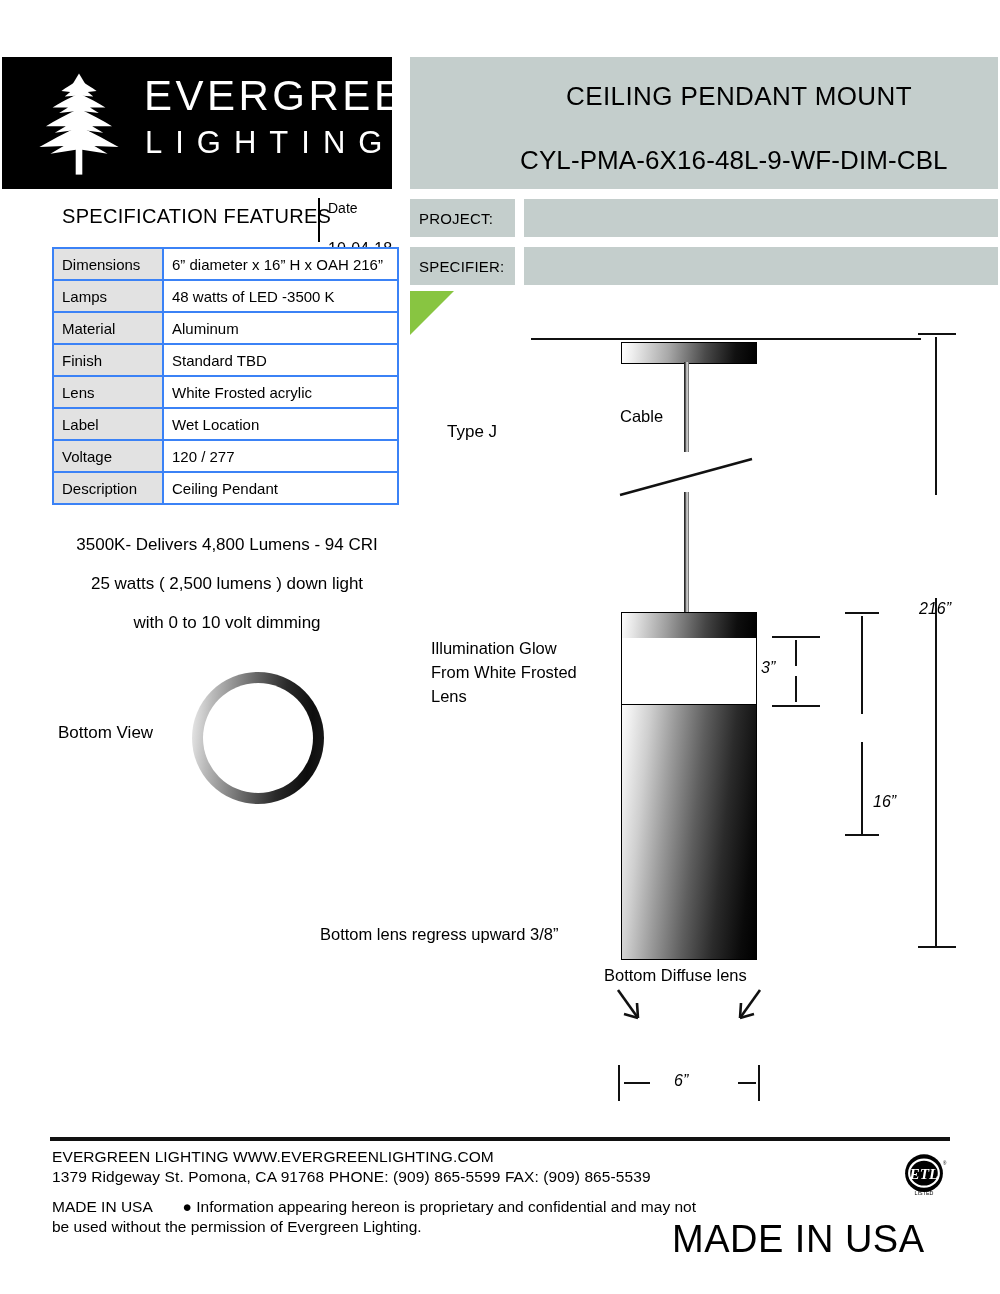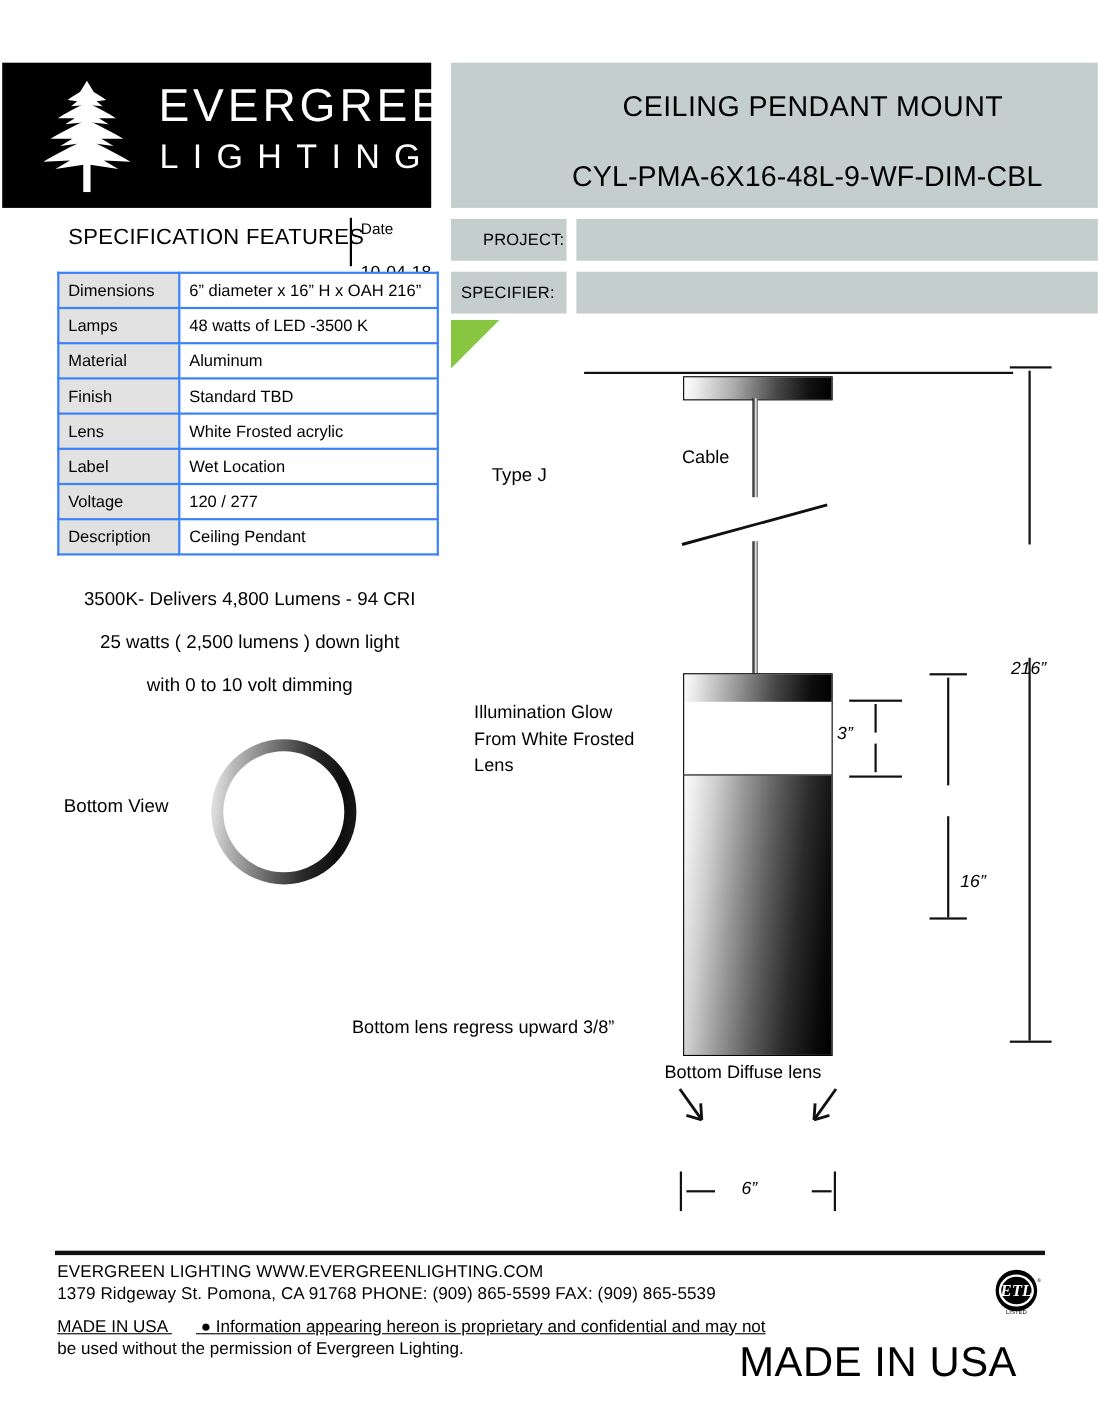--- a/index.html
+++ b/index.html
@@ -153,21 +153,21 @@
   <div class="blurb">
     <div>3500K- Delivers  4,800 Lumens - 94 CRI</div>
     <div>25 watts ( 2,500 lumens ) down light</div>
     <div>with 0 to 10 volt dimming</div>
   </div>
 
   <div class="bv-label">Bottom View</div>
   <div class="bv-ring"></div>
 
   <div class="pj-lbl" style="left:410px;top:199px;"></div>
-  <div class="pj-txt" style="left:419px;top:210px;margin-left:20px;">PROJECT:</div>
+  <div class="pj-txt" style="left:419px;top:210px;">PROJECT:</div>
   <div class="pj-val" style="left:524px;top:199px;width:474px;"></div>
   <div class="pj-txt" style="left:533px;top:210px;"></div>
 
   <div class="pj-lbl" style="left:410px;top:247px;"></div>
   <div class="pj-txt" style="left:419px;top:258px;">SPECIFIER:</div>
   <div class="pj-val" style="left:524px;top:247px;width:474px;"></div>
   <div class="pj-txt" style="left:533px;top:258px;"></div>
 
   <div class="green-tri"></div>
 
@@ -227,21 +227,21 @@
   <div class="dimh" style="left:624px;top:1082px;width:26px;"></div>
   <div class="dimh" style="left:738px;top:1082px;width:18px;"></div>
   <div class="dimtxt" style="left:674px;top:1072px;">6”</div>
 
   <div class="foot-rule"></div>
   <div class="foot1">
     <div>EVERGREEN LIGHTING   WWW.EVERGREENLIGHTING.COM</div>
     <div>1379 Ridgeway St.   Pomona, CA 91768   PHONE: (909) 865-5599   FAX: (909) 865-5539</div>
   </div>
   <div class="foot2">
-    <div style="white-space:nowrap;text-decoration:underline;">
+    <div style="white-space:nowrap;">
       <span>MADE IN USA</span>
       <span style="display:inline-block;width:22px;"></span>
       <span>●</span>
       <span>Information appearing hereon is proprietary and confidential and may not</span>
     </div>
     <div>be used without the permission of Evergreen Lighting.</div>
   </div>
   <div class="miu">MADE IN USA</div>
 
   <svg class="etl" viewBox="0 0 60 60">

